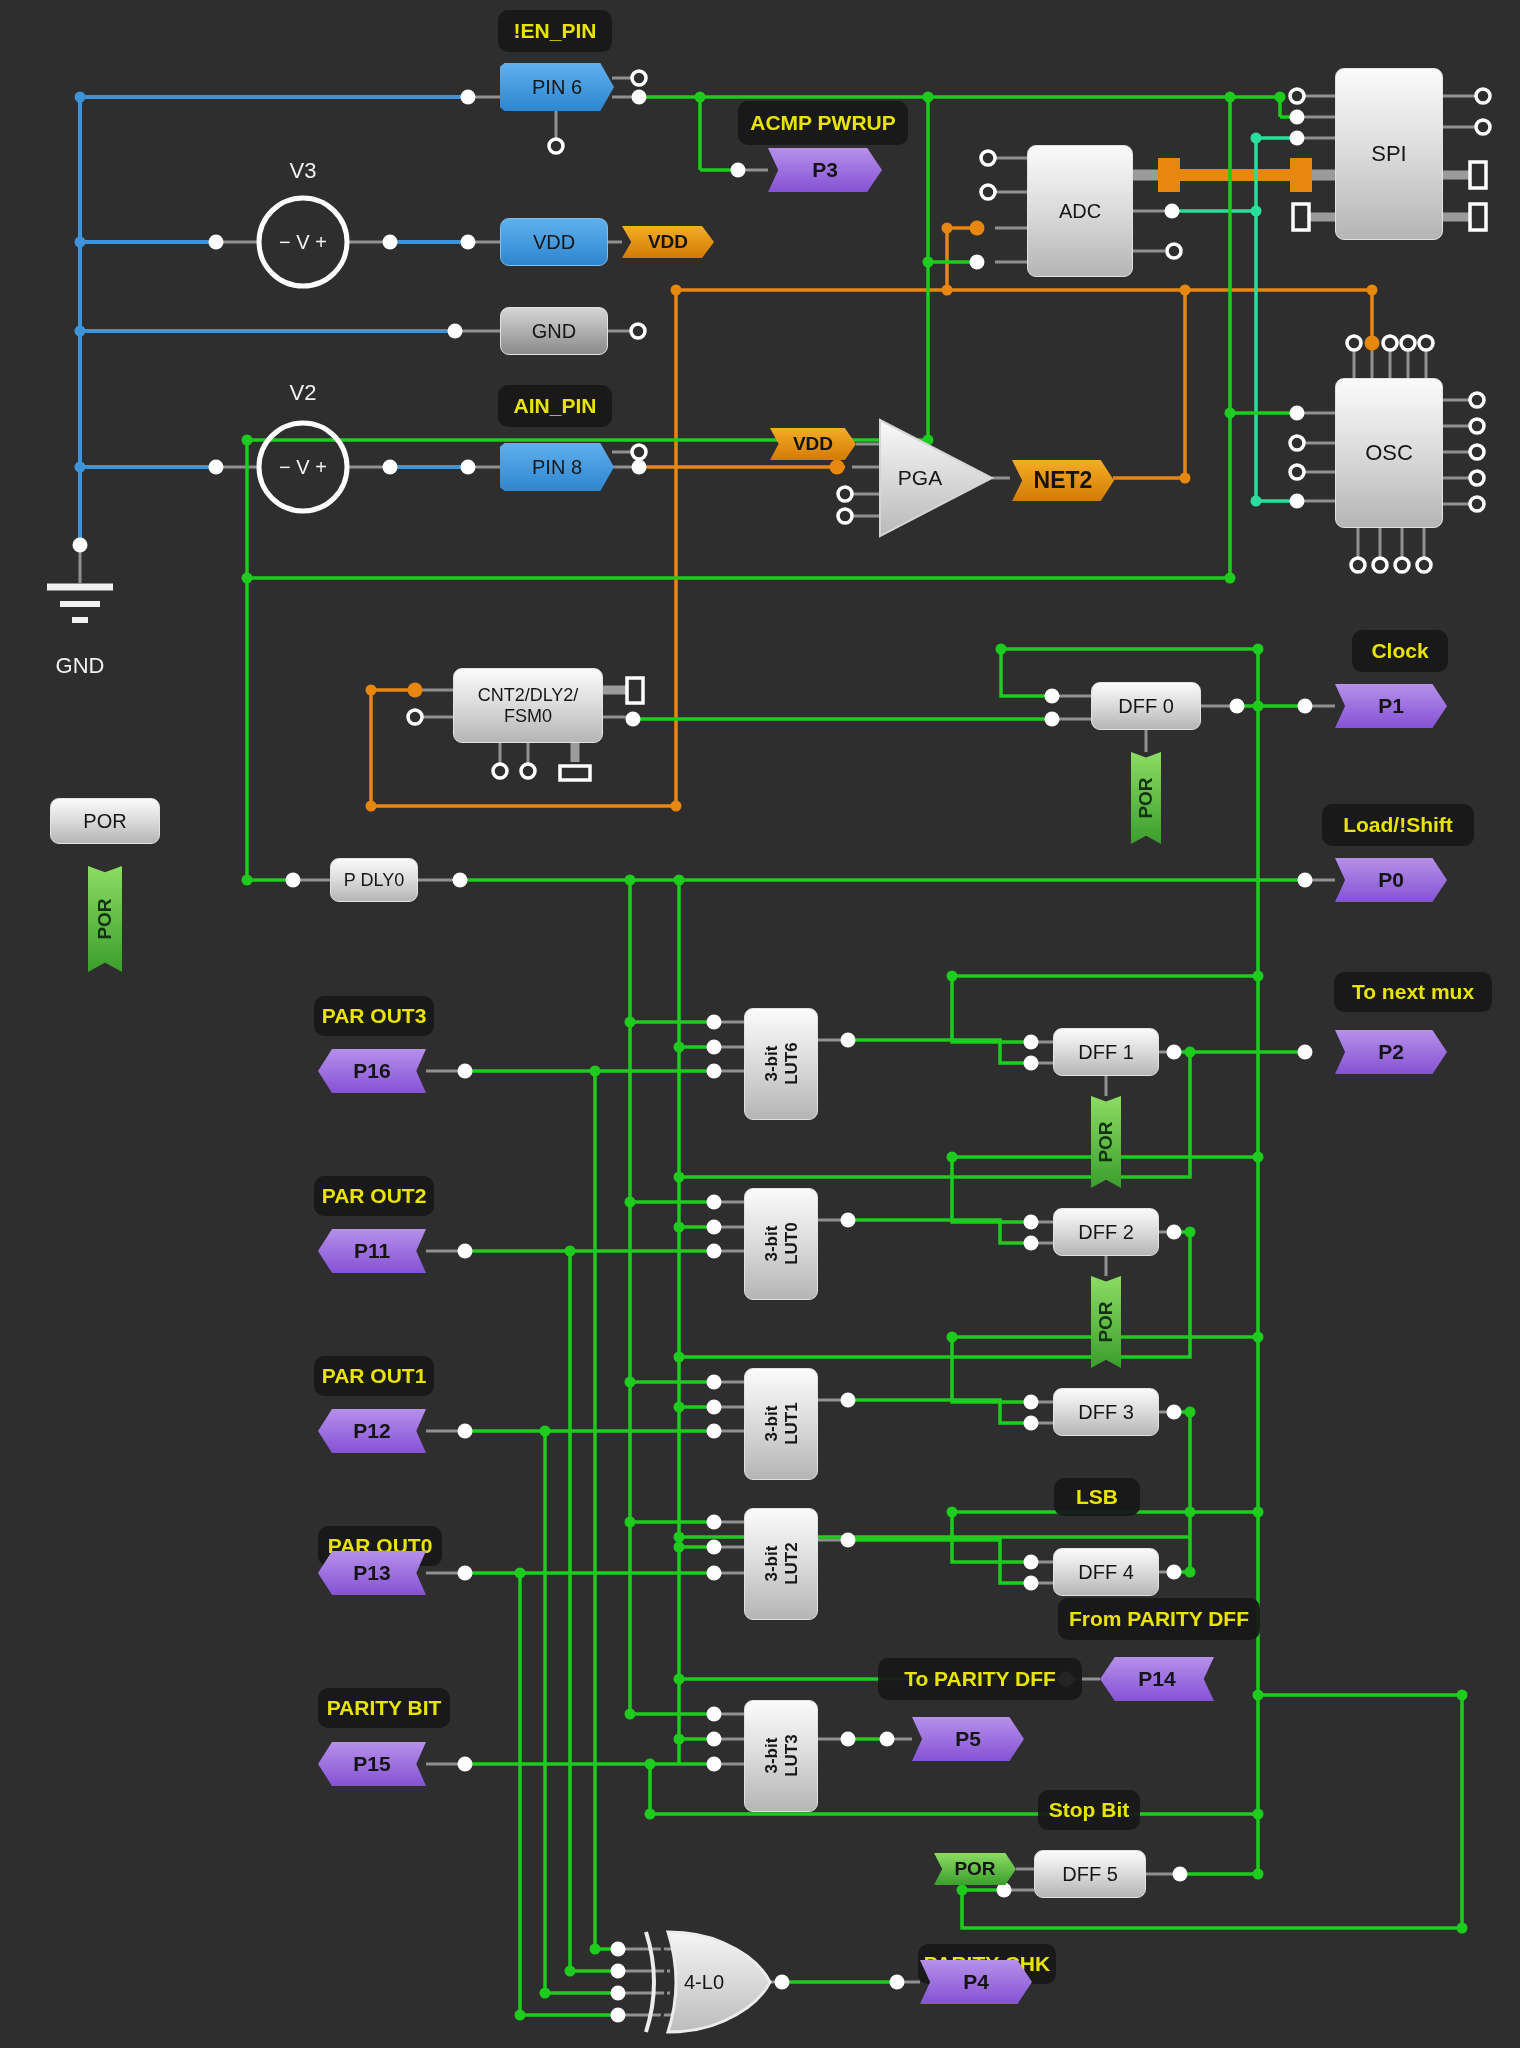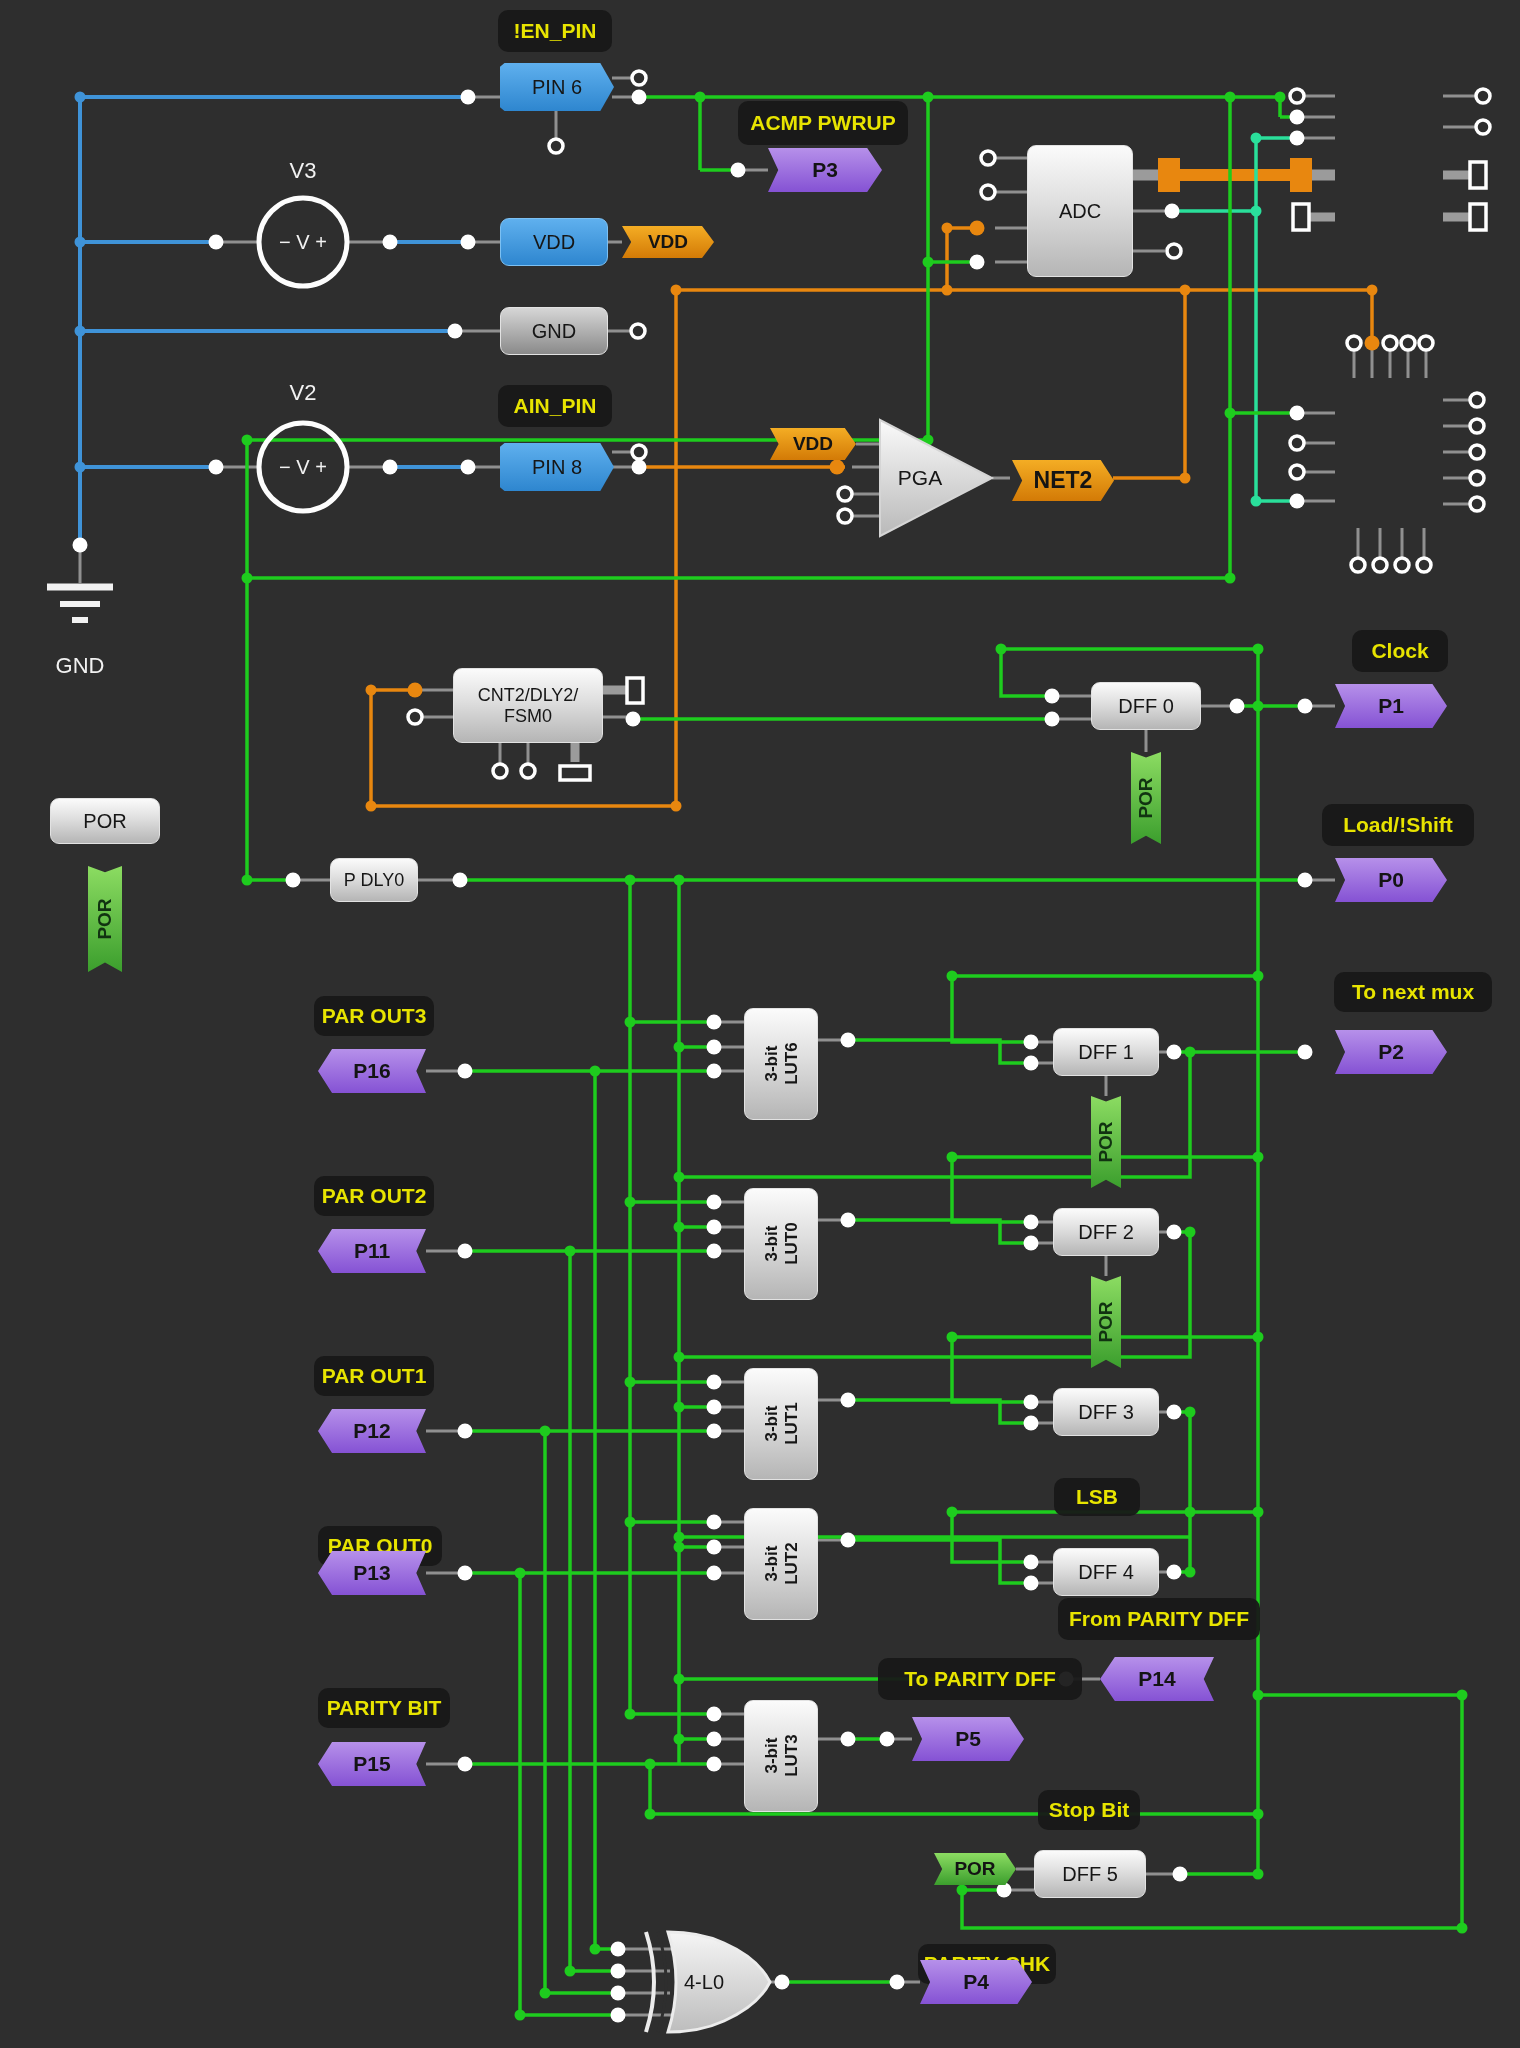--- a/index.html
+++ b/index.html
@@ -357,20 +357,22 @@
 <div class="blk bluebox" style="left:500px;top:218px;width:108px;height:48px">VDD</div>
 <div class="tag orangeR" style="left:622px;top:226px;width:92px;height:32px;font-size:19px">VDD</div>
 <div class="blk gnd" style="left:500px;top:307px;width:108px;height:48px">GND</div>
 <div class="lbl" style="left:498px;top:385px;width:114px;height:42px">AIN_PIN</div>
 <div class="blk pin" style="left:500px;top:443px;width:114px;height:48px">PIN 8</div>
 
 <div class="lbl" style="left:738px;top:101px;width:170px;height:44px">ACMP PWRUP</div>
 <div class="tag purpleR" style="left:768px;top:148px;width:114px;height:44px">P3</div>
 
 <div class="blk" style="left:1027px;top:145px;width:106px;height:132px">ADC</div>
+<div class="blk" style="left:1335px;top:68px;width:108px;height:172px;font-size:22px">SPI</div>
+<div class="blk" style="left:1335px;top:378px;width:108px;height:150px;font-size:22px">OSC</div>
 
 <div class="wtext" style="left:888px;top:464px;width:64px;height:28px;color:#161616;font-size:21px;font-weight:500">PGA</div>
 <div class="tag orangeR" style="left:770px;top:428px;width:86px;height:32px;font-size:19px">VDD</div>
 <div class="tag orangeR" style="left:1012px;top:460px;width:102px;height:41px;font-size:23px">NET2</div>
 
 <div class="blk" style="left:453px;top:668px;width:150px;height:75px;font-size:18px;flex-direction:column">
   <span>CNT2/DLY2/</span>
   <span>FSM0</span>
 </div>
 <div class="blk" style="left:1091px;top:682px;width:110px;height:48px">DFF 0</div>

